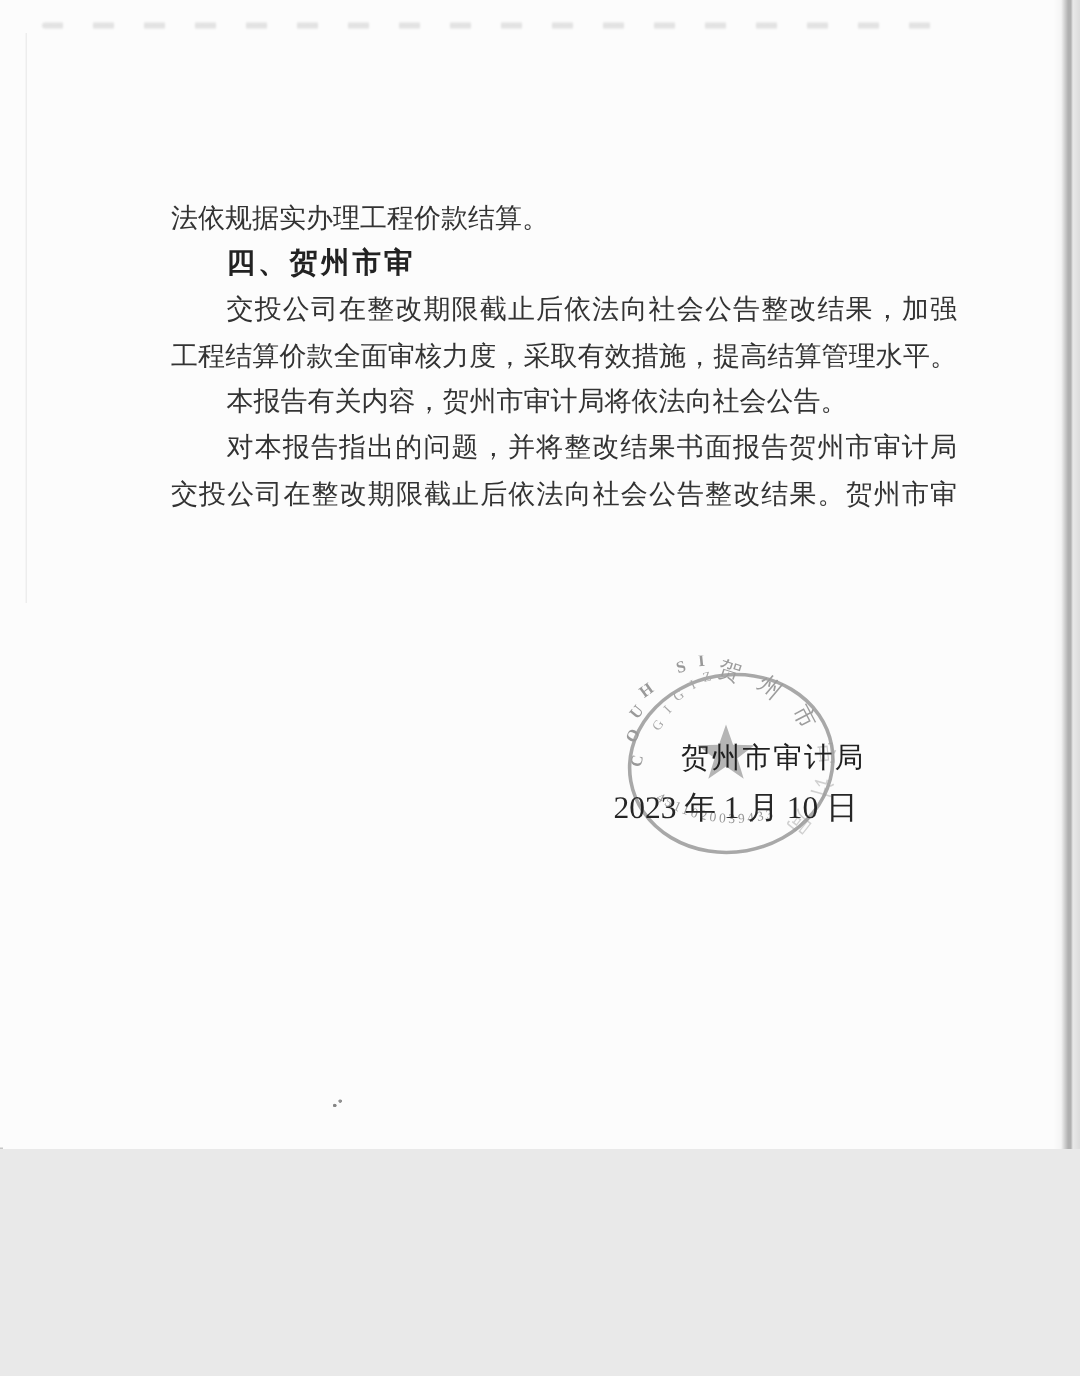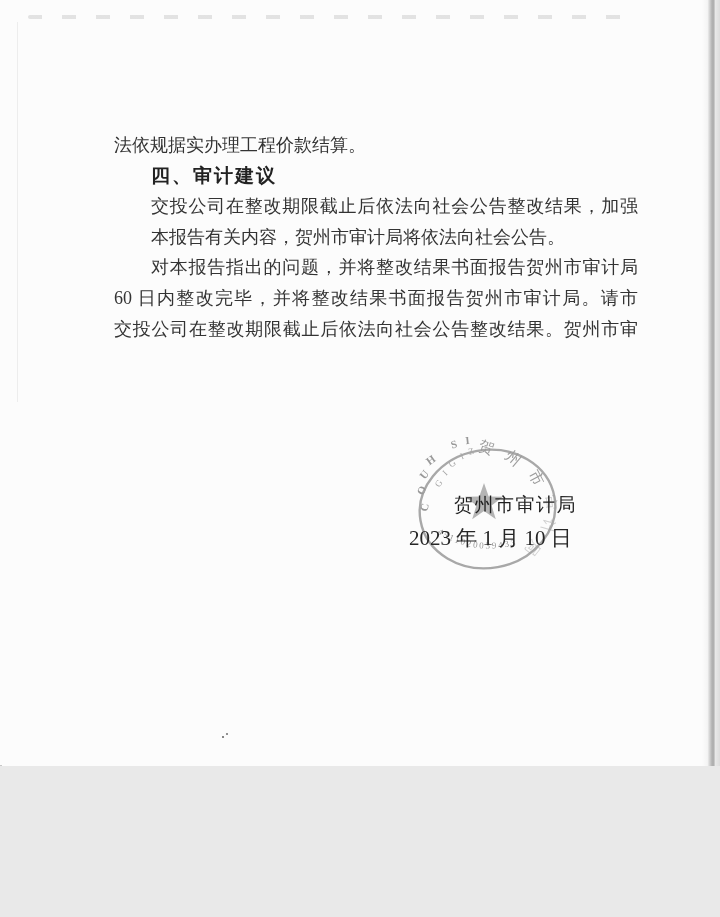--- a/index.html
+++ b/index.html
@@ -97,25 +97,25 @@
   <div class="artifact left-edge-tick"></div>
   <div class="artifact speck"></div>
   <div class="artifact mid-smudge"></div>
   <div class="artifact bottom-speckle"></div>
   <div class="artifact bottom-line"></div>
   <div class="artifact bottom-right-smudge"></div>
   <div class="artifact right-edge-band"></div>
 
   <div class="textblock">
     <div class="ln">法依规据实办理工程价款结算。</div>
-    <div class="ln indent heading">四、审计建议</div>
+    <div class="ln indent heading">四、贺州市审</div>
     <div class="ln indent fill">交投公司在整改期限截止后依法向社会公告整改结果，加强</div>
+    <div class="ln fill">工程结算价款全面审核力度，采取有效措施，提高结算管理水平。</div>
     <div class="ln indent">本报告有关内容，贺州市审计局将依法向社会公告。</div>
     <div class="ln indent fill">对本报告指出的问题，并将整改结果书面报告贺州市审计局</div>
-    <div class="ln fill">60 日内整改完毕，并将整改结果书面报告贺州市审计局。请市</div>
     <div class="ln fill">交投公司在整改期限截止后依法向社会公告整改结果。贺州市审</div>
   </div>
 
   <svg class="seal" viewBox="0 0 170 150" aria-hidden="true">
     <g opacity="0.88">
       <ellipse cx="82.5" cy="72" rx="68" ry="59" fill="none" stroke="#9d9d9d" stroke-width="2.4" transform="rotate(-10 82.5 72)"></ellipse>
       <g>
         <polygon points="79,46 83.7,59.5 98,59.8 86.6,68.5 90.8,82.2 79,74 67.2,82.2 71.4,68.5 60,59.8 74.3,59.5" fill="#949494" opacity="0.78"></polygon>
       </g>
 

